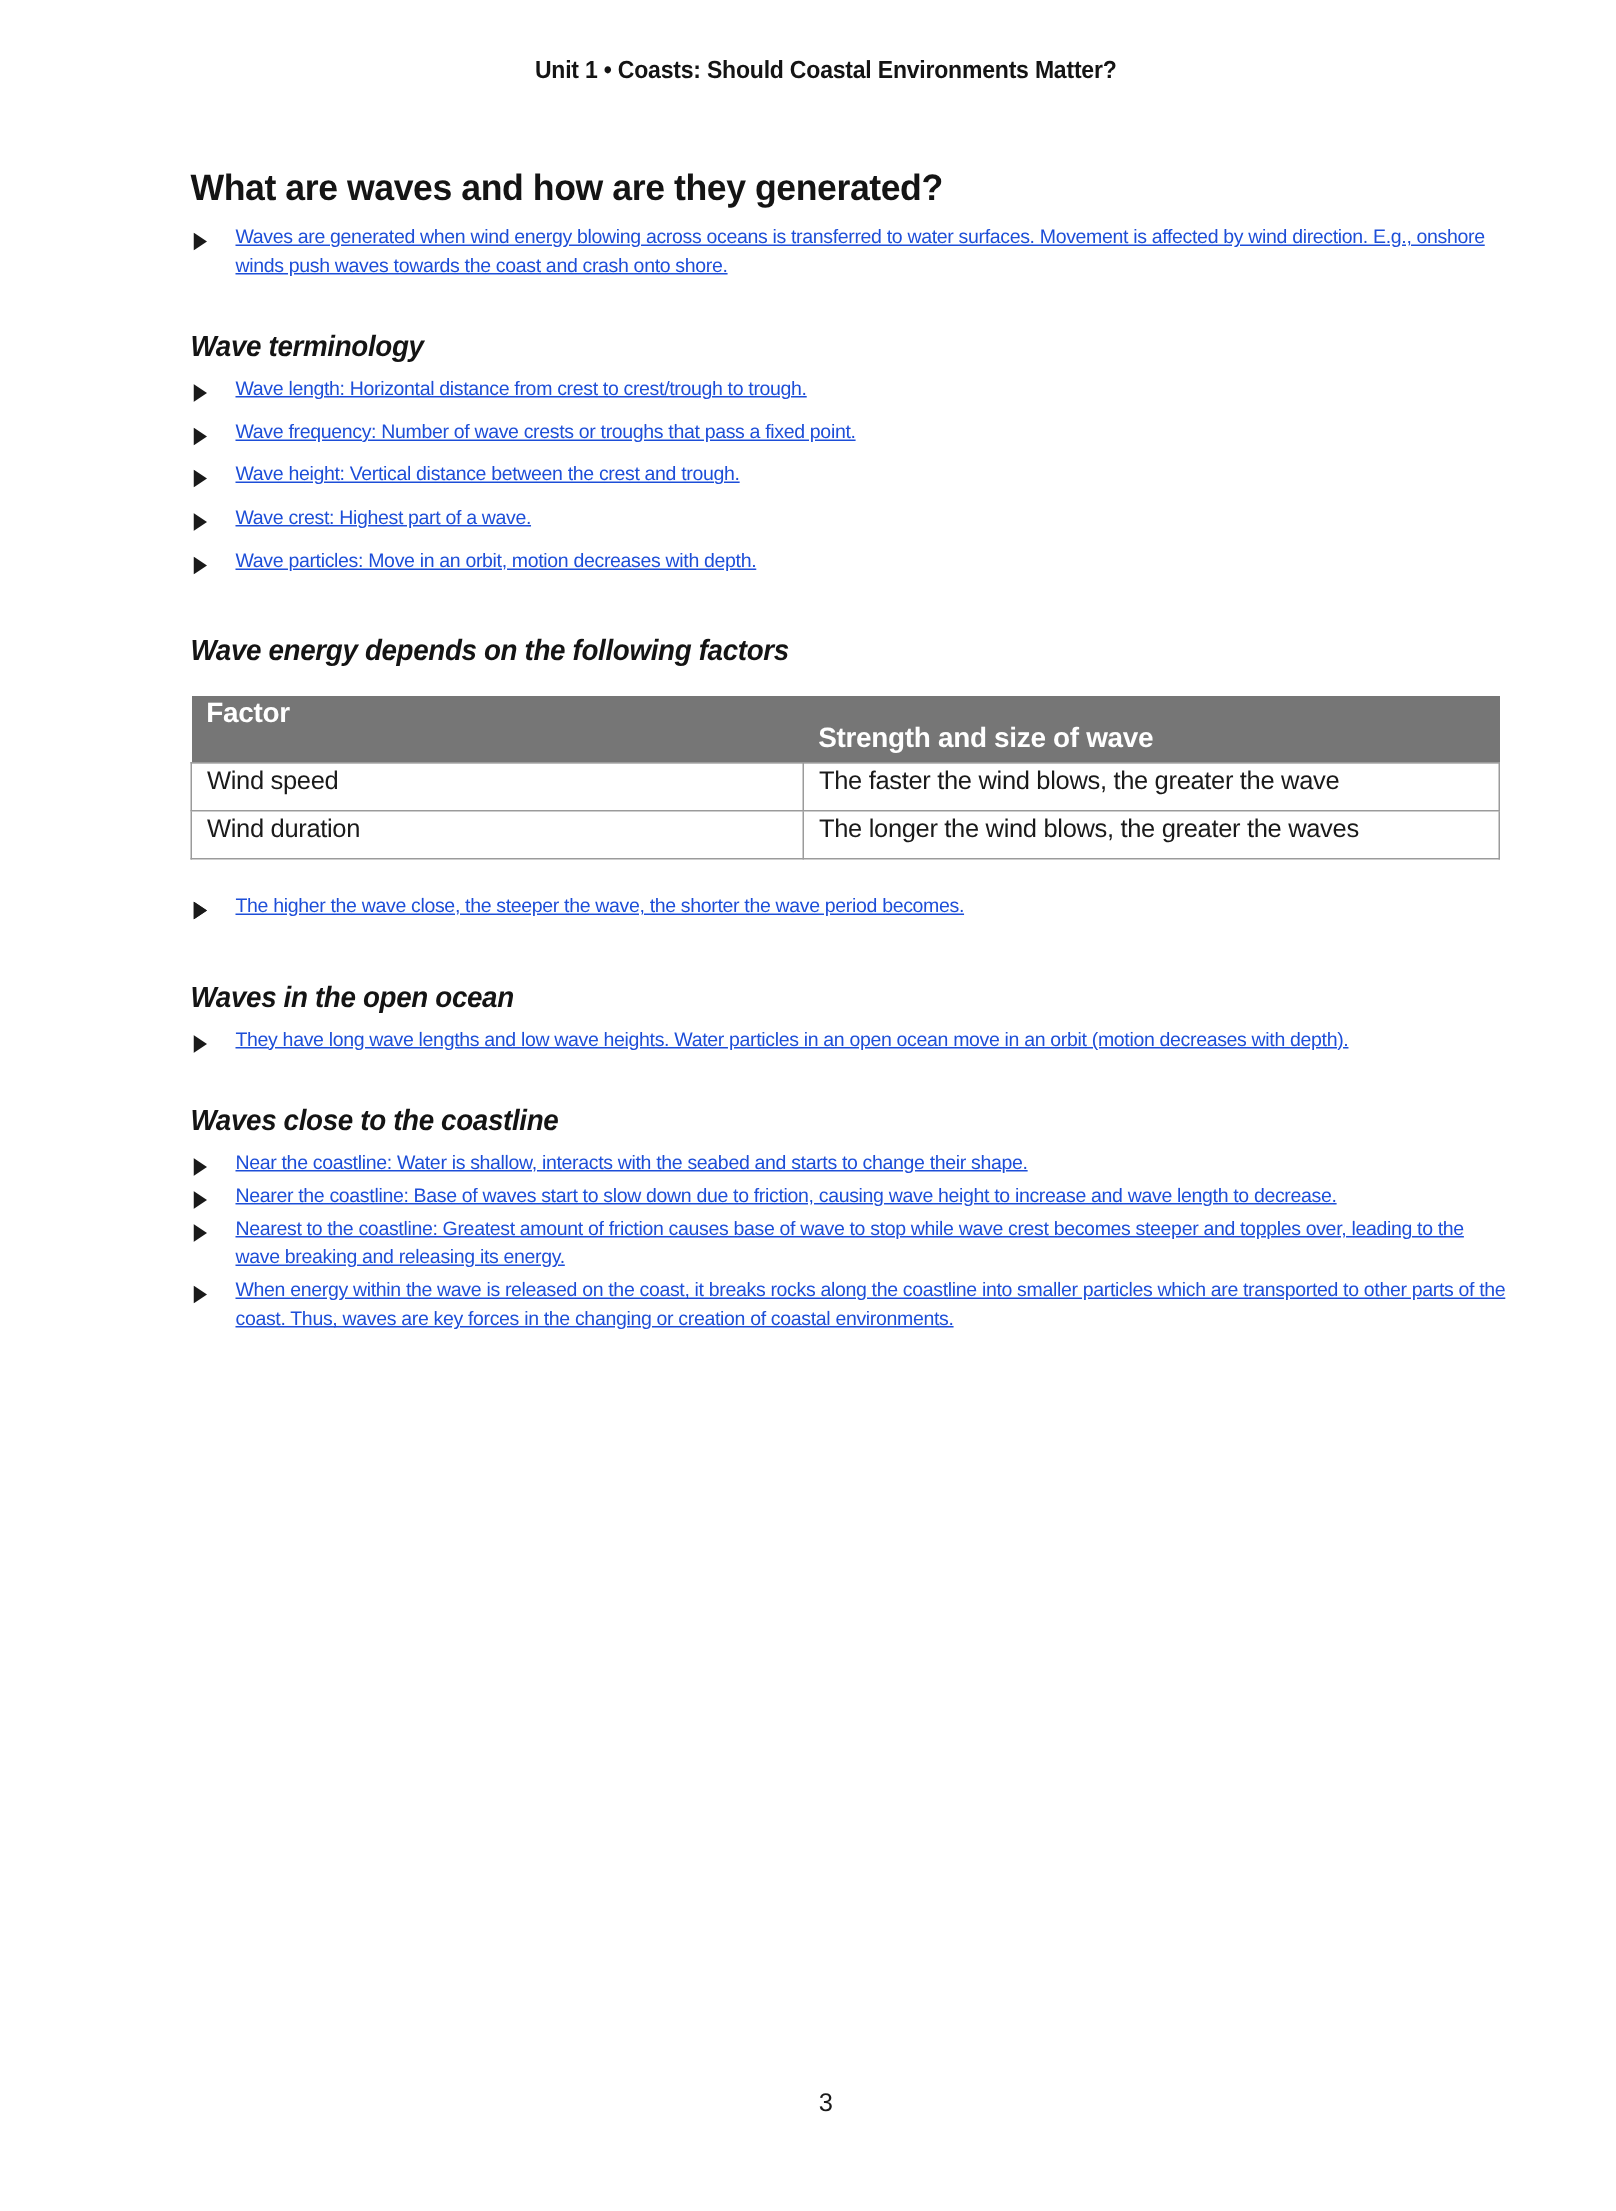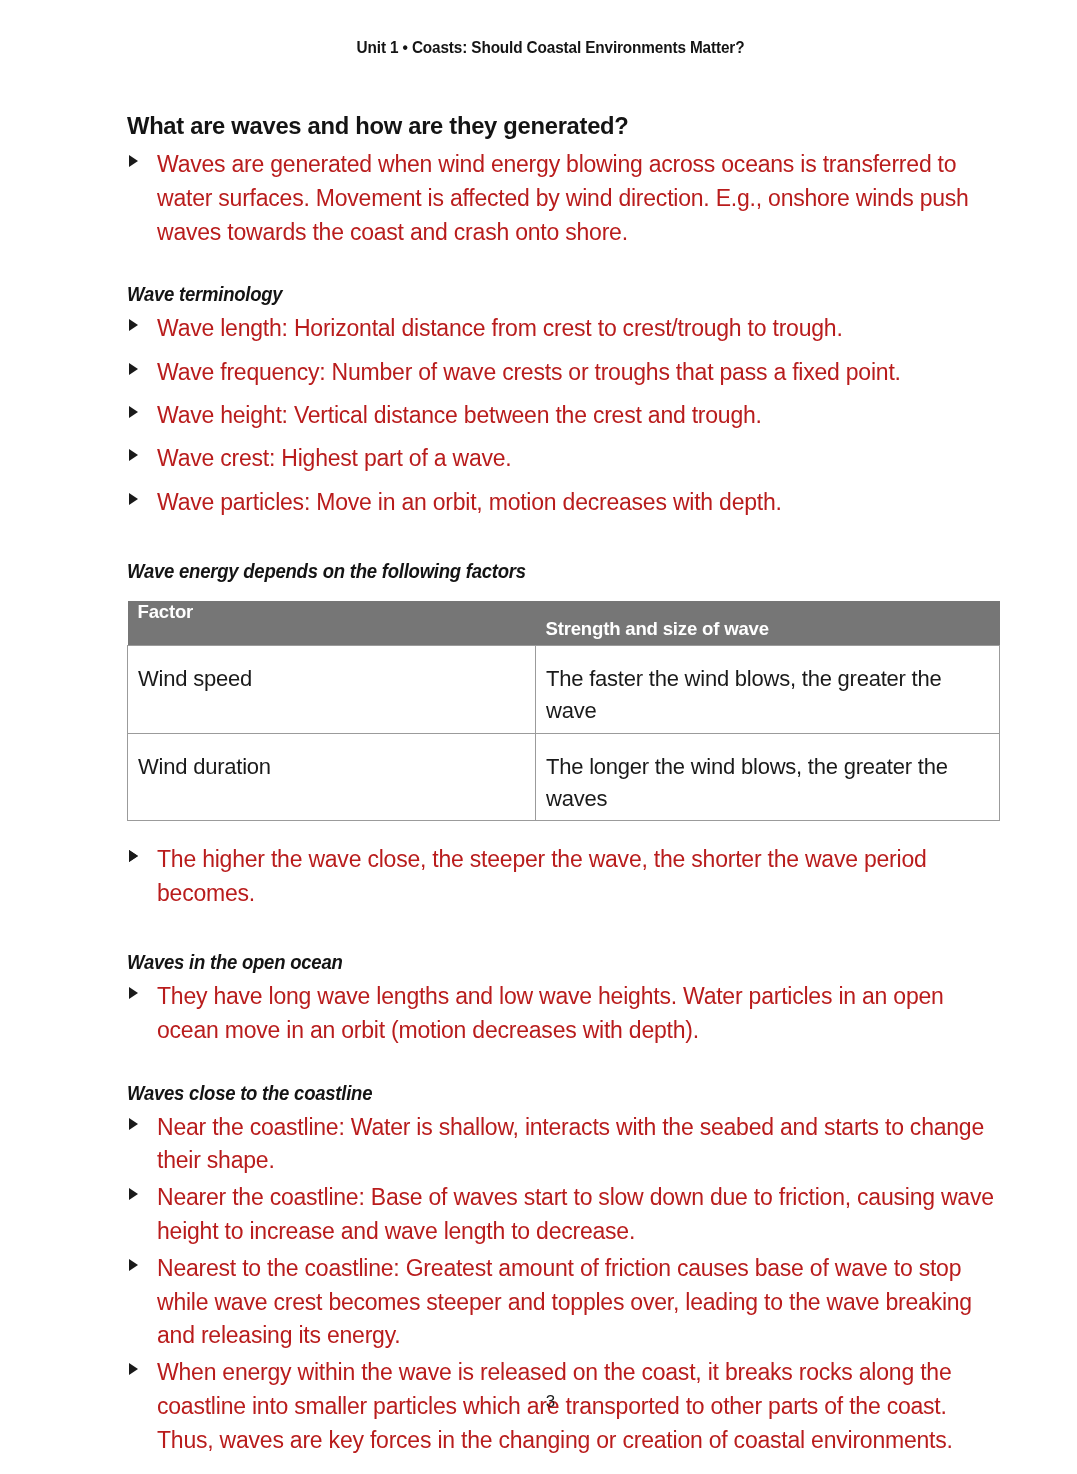--- a/index.html
+++ b/index.html
@@ -69,25 +69,26 @@
   .gap-sm { height: 12px; }
 
   ul.bullets {
     list-style: none;
     margin: 0;
     padding: 0;
   }
   ul.bullets li {
     position: relative;
     padding-left: 30px;
-    font-size: 23px;
+    font-size: 13px;
     line-height: 1.47;
     letter-spacing: -0.22px;
     margin: 0 0 3px 0;
-    color: #b91c1c;
+    color: #1d4ed8;
+    text-decoration: underline;
   }
   ul.bullets li .marker {
     position: absolute;
     left: 2px;
     top: 0;
     width: 14px;
     line-height: 1.47;
     font-size: 14px;
     color: #1a1a1a;
   }
@@ -121,24 +122,24 @@
   table.factors thead th .hcell {
     padding: 0 0 0 10px;
   }
   table.factors thead th.second .hcell {
     padding: 17px 0 0 10px;
   }
 
   table.factors tbody td {
     border: 1px solid #9b9b9b;
     border-top: none;
-    font-size: 22px;
+    font-size: 17px;
     line-height: 1.45;
     letter-spacing: -0.22px;
-    padding: 17px 9px 6px 10px;
+    padding: 0 9px 6px 10px;
     vertical-align: top;
     color: #1a1a1a;
     background: #ffffff;
   }
   table.factors tbody tr:first-child td { border-top: 1px solid #9b9b9b; }
   table.factors tbody td.tall { height: 56px; }
 
   
   .folio {
     position: absolute;

